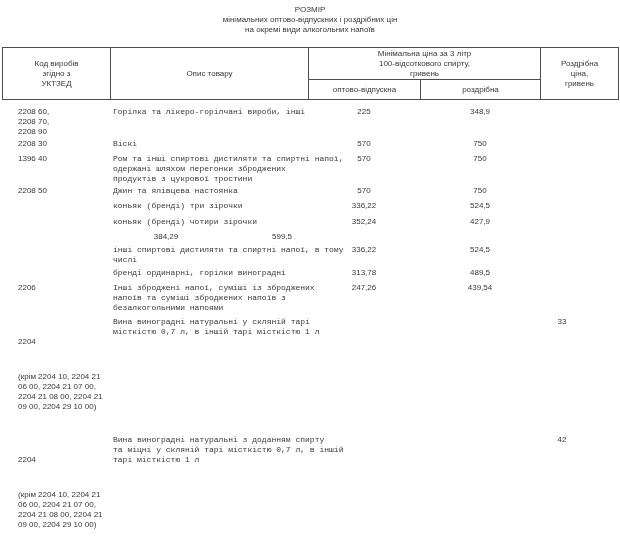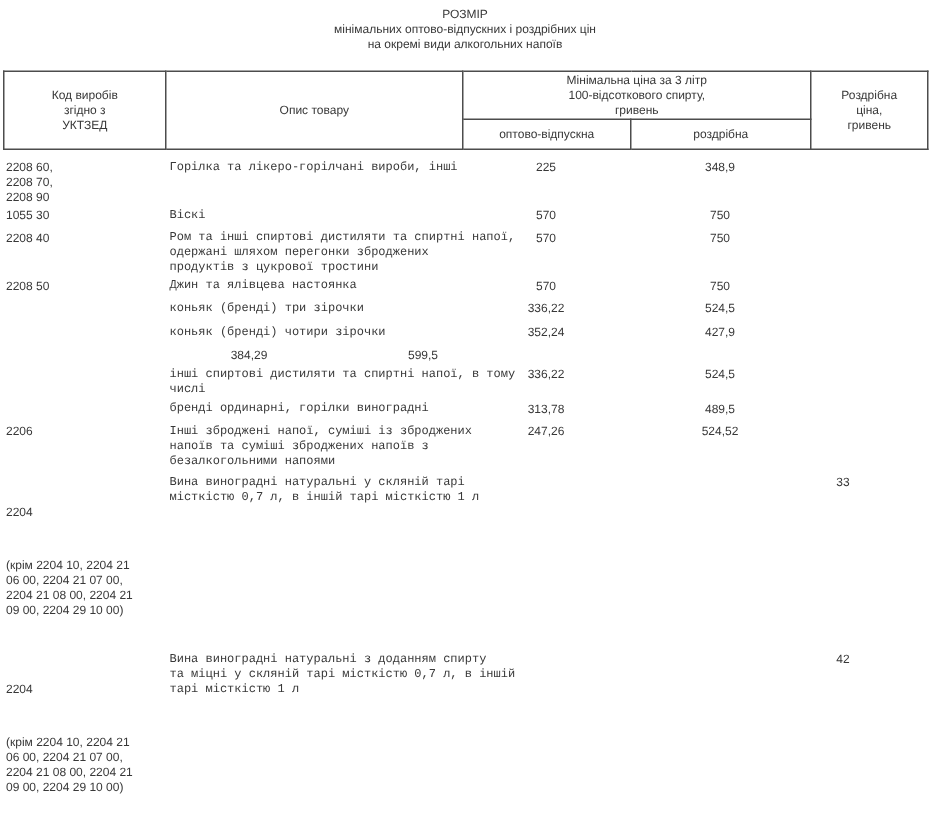--- a/index.html
+++ b/index.html
@@ -15,21 +15,21 @@
   }
   table.hdr td {
     border:1px solid #4d4d4d; text-align:center; vertical-align:middle;
     white-space:pre-line; line-height:10px; padding:0 2px;
   }
   tr.hr1 { height:32px; }
   tr.hr2 { height:20px; }
   .rows { margin-top:7px; }
   .row { display:flex; align-items:flex-start; line-height:10px; }
   .c { box-sizing:border-box; flex-shrink:0; }
-  .code { width:110px; padding-left:4px; white-space:pre; }
+  .code { width:110px; padding-left:18px; white-space:pre; }
   .desc { width:198px; padding-left:3px; white-space:pre;font-family:Liberation Mono, monospace; }
   .opt  { width:112px; text-align:center; }
   .ret  { width:120px; text-align:center; }
   .shop { width:80px;  text-align:center; padding-right:36px; }
   .note { margin-top:5px; white-space:pre; }
 </style>
 </head>
 <body>
 
 <div class="title">РОЗМІР
@@ -70,29 +70,29 @@
     <div class="c code">2208 60,
 2208 70,
 2208 90</div>
     <div class="c desc">Горілка та лікеро-горілчані вироби, інші</div>
     <div class="c opt">225</div>
     <div class="c ret">348,9</div>
     <div class="c shop"></div>
   </div>
 
   <div class="row" style="margin-top:2px">
-    <div class="c code">1055 30</div>
+    <div class="c code">2208 30</div>
     <div class="c desc">Віскі</div>
     <div class="c opt">570</div>
     <div class="c ret">750</div>
     <div class="c shop"></div>
   </div>
 
   <div class="row" style="margin-top:5px">
-    <div class="c code">2208 40</div>
+    <div class="c code">1396 40</div>
     <div class="c desc">Ром та інші спиртові дистиляти та спиртні напої,
 одержані шляхом перегонки зброджених
 продуктів з цукрової тростини</div>
     <div class="c opt">570</div>
     <div class="c ret">750</div>
     <div class="c shop"></div>
   </div>
 
   <div class="row" style="margin-top:2px">
     <div class="c code">2208 50</div>
@@ -142,21 +142,21 @@
     <div class="c ret">489,5</div>
     <div class="c shop"></div>
   </div>
 
   <div class="row" style="margin-top:5px">
     <div class="c code">2206</div>
     <div class="c desc">Інші зброджені напої, суміші із зброджених
 напоїв та суміші зброджених напоїв з
 безалкогольними напоями</div>
     <div class="c opt">247,26</div>
-    <div class="c ret">524,52</div>
+    <div class="c ret">439,54</div>
     <div class="c shop"></div>
   </div>
 
   <div class="row" style="margin-top:4px">
     <div class="c code">
       <div>2204</div>
       <div class="note">(крім 2204 10, 2204 21
 06 00, 2204 21 07 00,
 2204 21 08 00, 2204 21
 09 00, 2204 29 10 00)</div>

